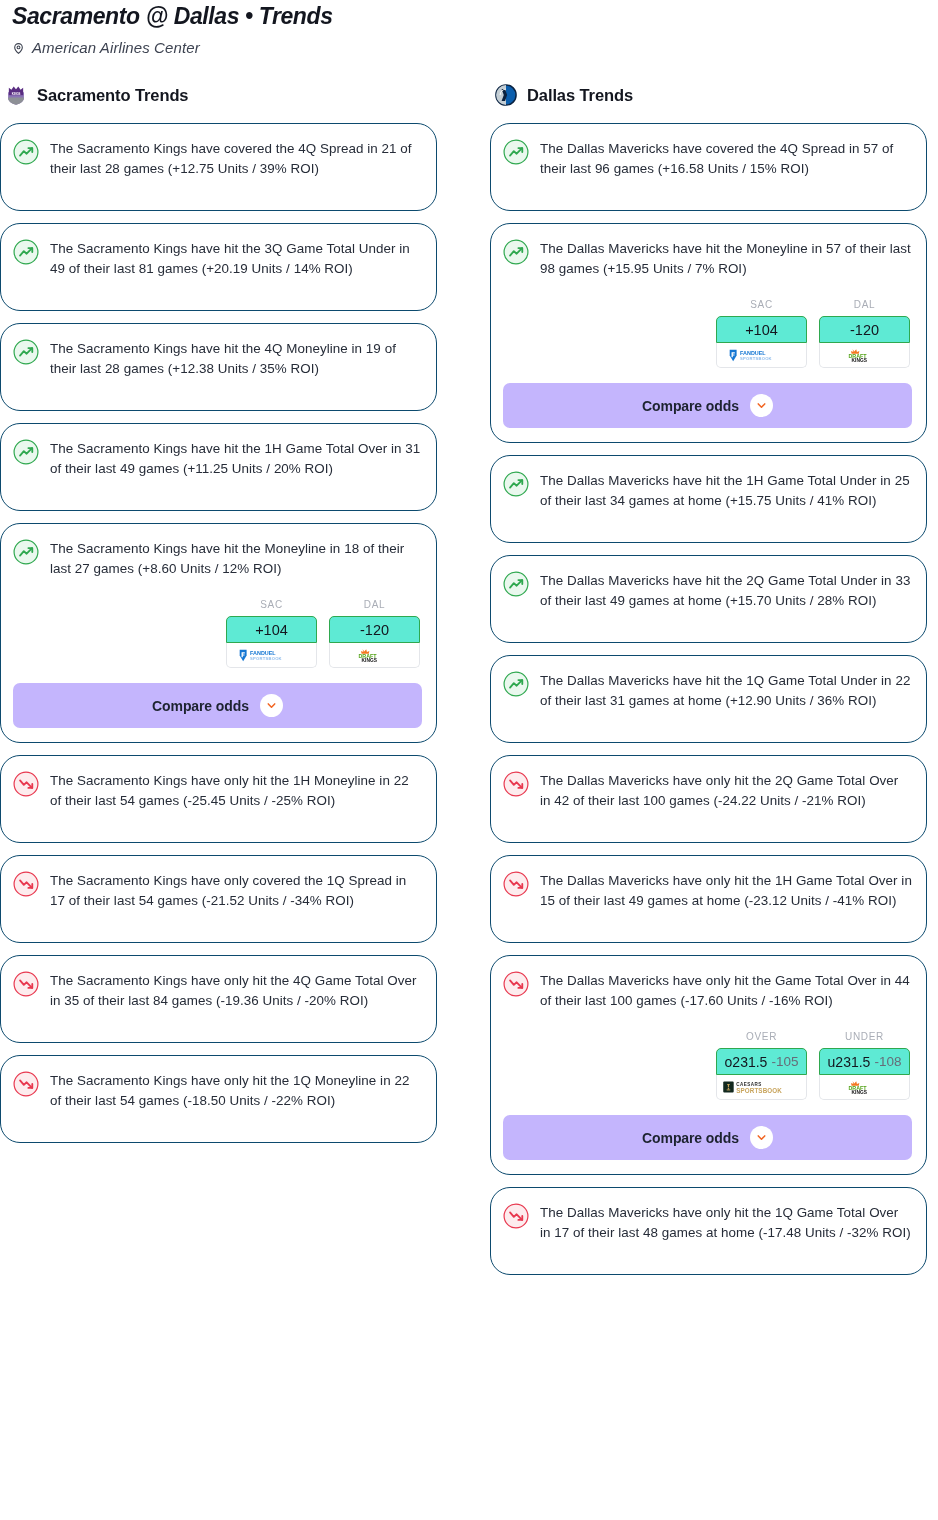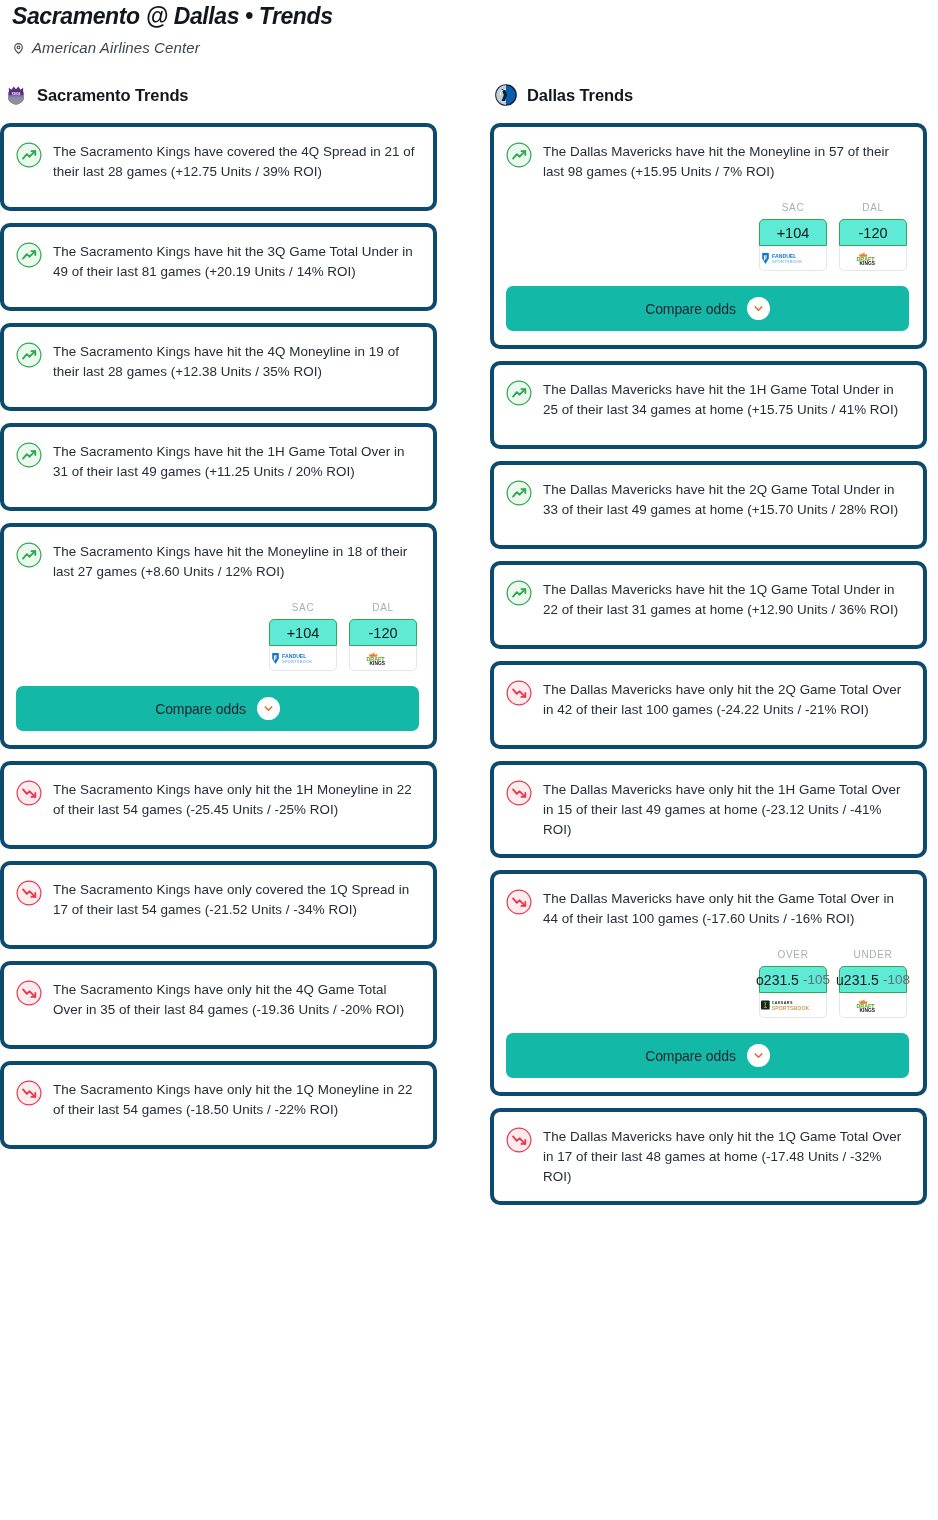--- a/index.html
+++ b/index.html
@@ -53,22 +53,22 @@
   .team-logo { width: 22px; height: 22px; flex: none; display: block; }
   .column-title {
     font-size: 16.5px;
     font-weight: bold;
     color: #13161f;
     letter-spacing: -0.1px;
   }
 
   
   .trend-card {
-    border: 4px solid #0c4a6e;
-    border-radius: 10px;
+    border: 1px solid #0c4a6e;
+    border-radius: 20px;
     background: #fff;
     padding: 14px 14px 14px 12px;
     margin-bottom: 12px;
     min-height: 88px;
   }
   .trend-main { display: flex; gap: 11px; align-items: flex-start; }
   .trend-icon { width: 26px; height: 26px; flex: none; display: block; margin-top: 1px; }
   .trend-text {
     font-size: 13.4px;
     line-height: 20px;
@@ -78,21 +78,21 @@
   }
 
   
   .odds-block {
     display: flex;
     justify-content: flex-end;
     gap: 12px;
     margin-top: 20px;
     padding-right: 2px;
   }
-  .odds-col { width: 68px; }
+  .odds-col { width: 91px; }
   .odds-side-label {
     text-align: center;
     font-size: 10px;
     color: #a9adb6;
     letter-spacing: 0.7px;
     margin-bottom: 4px;
     height: 13px;
   }
   .odds-price {
     border: 1px solid #2fa84f;
@@ -115,28 +115,29 @@
     display: flex;
     align-items: center;
     justify-content: center;
     background: #fff;
   }
   .book-logo { height: 15px; display: block; }
 
   
   .compare-bar {
     margin-top: 15px;
-    background: #14b8a6;
+    background: #c4b5fd;
     border-radius: 7px;
     height: 45px;
     display: flex;
     align-items: center;
     justify-content: center;
     gap: 11px;
     cursor: pointer;
+    font-weight: bold;
   }
   .compare-label { font-size: 14px; color: #1d2330; letter-spacing: -0.1px; }
   .chevron-circle {
     width: 23px; height: 23px; border-radius: 50%;
     background: #fff;
     display: flex; align-items: center; justify-content: center;
   }
   .chevron-circle svg { width: 11px; height: 11px; display: block; }
 </style>
 </head>
@@ -306,20 +307,30 @@
           </svg></span>
         <span class="column-title">Dallas Trends</span>
       </div>
       <div class="trend-card">
         <div class="trend-main">
           <span class="trend-icon"><svg viewBox="0 0 24 24">
               <circle cx="12" cy="12" r="11" fill="#eaf8ee" stroke="#2fa84f" stroke-width="1.1"></circle>
               <path d="M6.5 15.3 L10 11.2 L12.6 13.6 L17.6 8.4" stroke="#2fa84f" stroke-width="1.7" fill="none" stroke-linecap="round" stroke-linejoin="round"></path>
               <path d="M14.2 8.4 H17.8 V12.0" stroke="#2fa84f" stroke-width="1.7" fill="none" stroke-linecap="round" stroke-linejoin="round"></path>
             </svg></span>
+          <div class="trend-text">The Dallas Mavericks have covered the 4Q Spread in 57 of their last 96 games (+16.58 Units / 15% ROI)</div>
+        </div>
+      </div>
+      <div class="trend-card">
+        <div class="trend-main">
+          <span class="trend-icon"><svg viewBox="0 0 24 24">
+              <circle cx="12" cy="12" r="11" fill="#eaf8ee" stroke="#2fa84f" stroke-width="1.1"></circle>
+              <path d="M6.5 15.3 L10 11.2 L12.6 13.6 L17.6 8.4" stroke="#2fa84f" stroke-width="1.7" fill="none" stroke-linecap="round" stroke-linejoin="round"></path>
+              <path d="M14.2 8.4 H17.8 V12.0" stroke="#2fa84f" stroke-width="1.7" fill="none" stroke-linecap="round" stroke-linejoin="round"></path>
+            </svg></span>
           <div class="trend-text">The Dallas Mavericks have hit the Moneyline in 57 of their last 98 games (+15.95 Units / 7% ROI)</div>
         </div>
         <div class="odds-block">
           <div class="odds-col">
             <div class="odds-side-label">SAC</div>
             <div class="odds-price">
               <span class="single">+104</span>
             </div>
             <div class="odds-book">
               <svg viewBox="0 0 120 26" class="book-logo" style="height:15px;width:72px">

